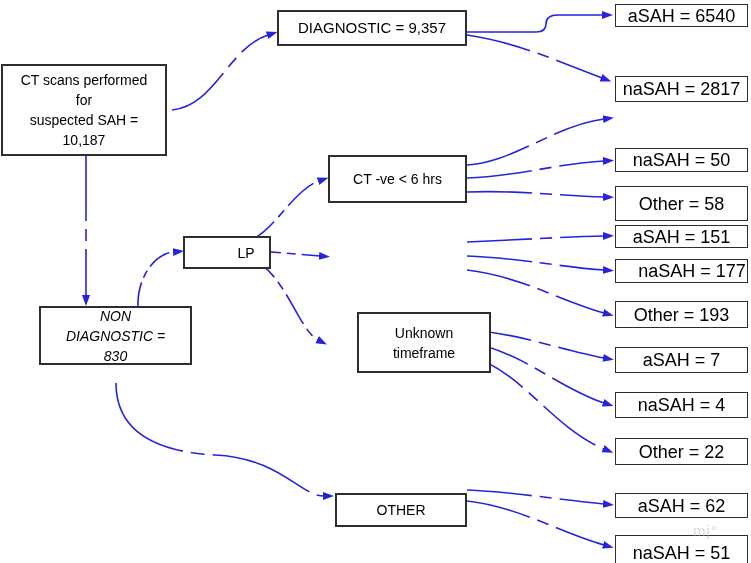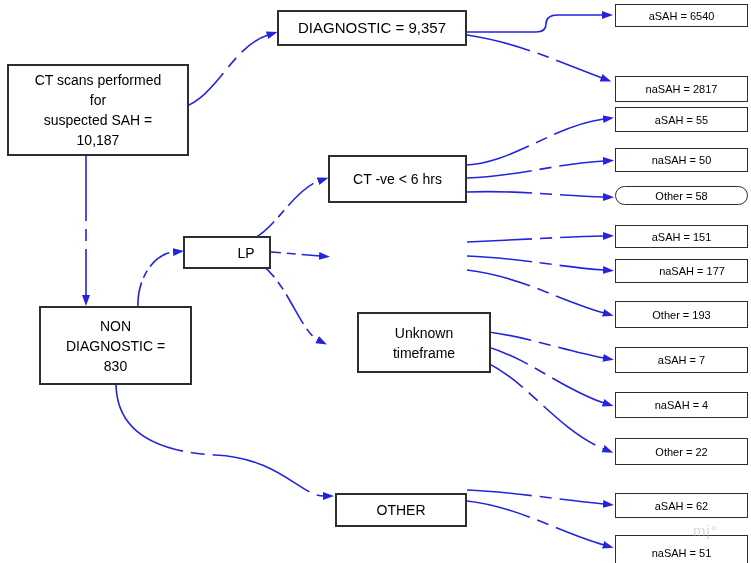--- a/index.html
+++ b/index.html
@@ -16,35 +16,35 @@
   .dash-s{stroke-dasharray:24 5 8 5;}
   .dash-m{stroke-dasharray:34 6 9 6;}
   .dash-xl{stroke-dasharray:105 8 14 8;}
   .ah{fill:var(--arrow);}
   .node{
     position:absolute;box-sizing:border-box;background:var(--box_fill);
     border:2px solid var(--box_border);
     display:flex;flex-direction:column;align-items:center;justify-content:center;
     text-align:center;font-size:14px;line-height:20px;
   }
-  .leaf{border-width:1.5px;font-size:11px;}
-  .n-root{left:7px;top:64px;width:182px;height:92px;}
+  .leaf{border-width:1.5px;font-size:18px;}
+  .n-root{left:1px;top:64px;width:166px;height:92px;}
   .n-diag{left:277px;top:10px;width:190px;height:36px;font-size:15px;}
-  .n-nondiag{left:39px;top:306px;width:153px;height:79px;}
+  .n-nondiag{left:39px;top:306px;width:153px;height:59px;font-style:italic;}
   .n-lp{left:183px;top:236px;width:88px;height:33px;padding-left:38px;}
   .n-lt6{left:328px;top:155px;width:139px;height:48px;}
   .n-gt6{left:330px;top:232px;width:137px;height:48px;}
   .n-unk{left:333px;top:312px;width:134px;height:61px;margin-left:24px;}
   .n-oth{left:335px;top:493px;width:132px;height:34px;}
   .leaf{left:615px;width:133px;}
   .n-diag-asah{top:4px;height:23px;}
   .n-diag-nasah{top:76px;height:26px;}
   .n-lt6-asah{top:107px;height:25px;}
   .n-lt6-nasah{top:148px;height:24px;}
-  .n-lt6-other{top:186px;height:19px;border-radius:10px;}
+  .n-lt6-other{top:186px;height:35px;}
   .n-gt6-asah{top:225px;height:23px;}
   .n-gt6-nasah{top:259px;height:24px;padding-left:21px;}
   .n-gt6-other{top:301px;height:27px;}
   .n-unk-asah{top:347px;height:26px;}
   .n-unk-nasah{top:392px;height:26px;}
   .n-unk-other{top:438px;height:27px;}
   .n-oth-asah{top:493px;height:25px;}
   .n-oth-nasah{top:535px;height:36px;text-align:center;}
   .watermark{
     position:absolute;left:693px;top:522px;font-size:15px;
@@ -118,23 +118,20 @@
   <div class="node n-oth">
     <span>OTHER</span>
   </div>
 
   <div class="node leaf n-diag-asah">
     <span>aSAH = 6540</span>
   </div>
   <div class="node leaf n-diag-nasah">
     <span>naSAH = 2817</span>
   </div>
-  <div class="node leaf n-lt6-asah">
-    <span>aSAH = 55</span>
-  </div>
   <div class="node leaf n-lt6-nasah">
     <span>naSAH = 50</span>
   </div>
   <div class="node leaf n-lt6-other">
     <span>Other = 58</span>
   </div>
   <div class="node leaf n-gt6-asah">
     <span>aSAH = 151</span>
   </div>
   <div class="node leaf n-gt6-nasah">

